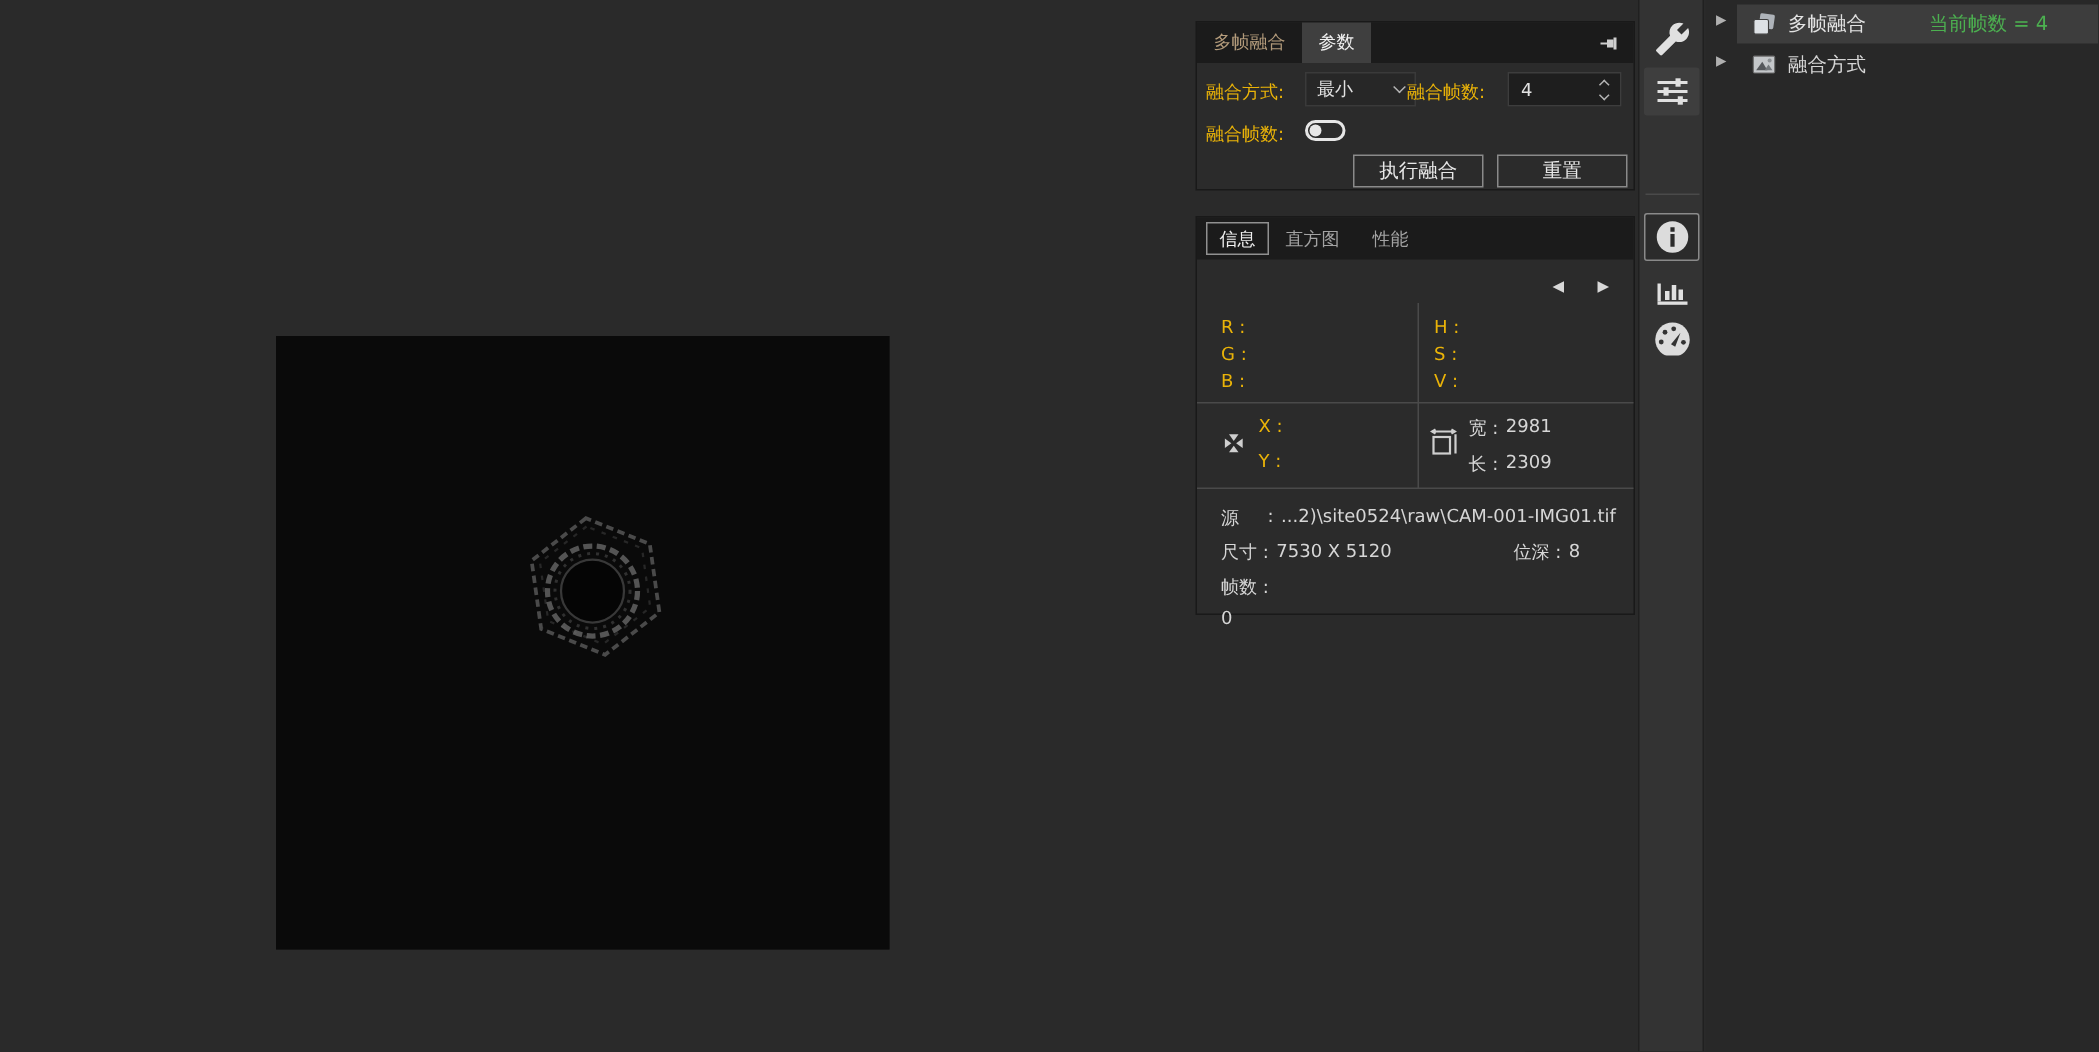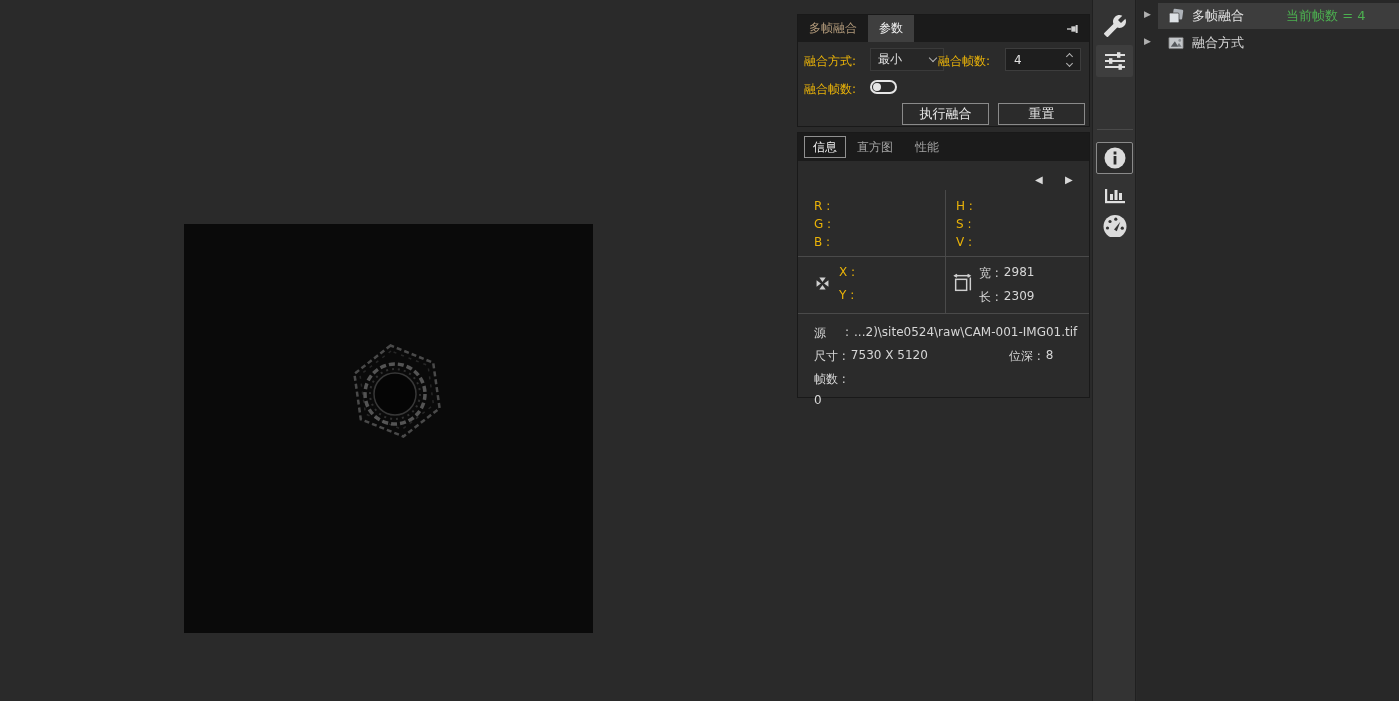--- a/index.html
+++ b/index.html
@@ -112,21 +112,21 @@
 
     <span class="lbl" style="left:6px; top:66px;">融合帧数:</span>
     <div class="toggle" style="left:72px; top:65px;">
       <div class="knob"></div>
     </div>
 
     <button class="btn" style="left:104px; top:88px; width:87px;">执行融合</button>
     <button class="btn" style="left:200px; top:88px; width:87px;">重置</button>
   </div>
 
-  <div class="panel" style="left:797px; top:132px; width:293px; height:266px;">
+  <div class="panel" style="left:797px; top:144px; width:293px; height:266px;">
     <div class="panel-header" style="height:28px;">
       <div class="ptab activebox">信息</div>
       <div class="ptab">直方图</div>
       <div class="ptab">性能</div>
     </div>
 
     <span class="nav-arrow" style="left:237px; top:41px;">◀</span>
     <span class="nav-arrow" style="left:267px; top:41px;">▶</span>
 
     <span class="lbl" style="left:16px; top:66px;">R :</span>

